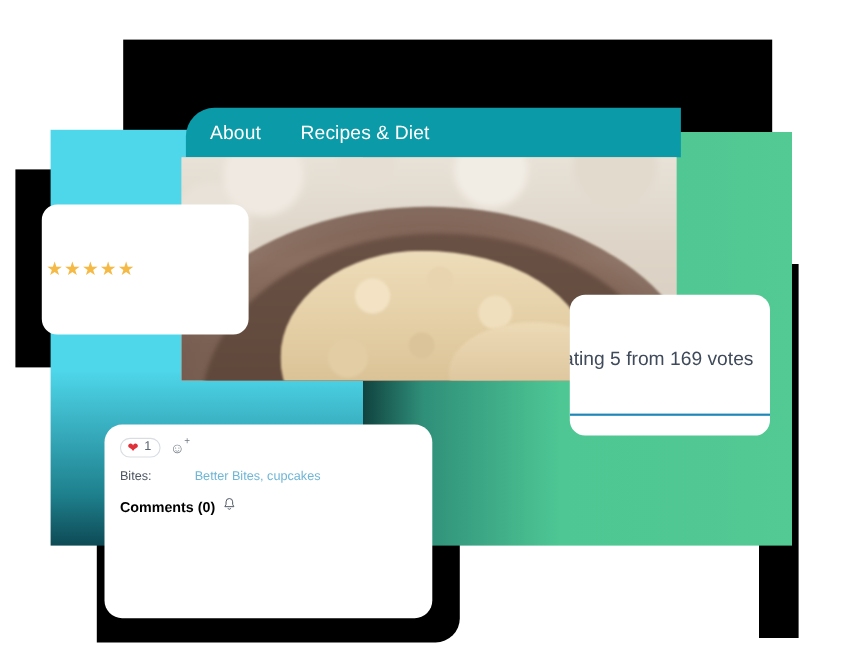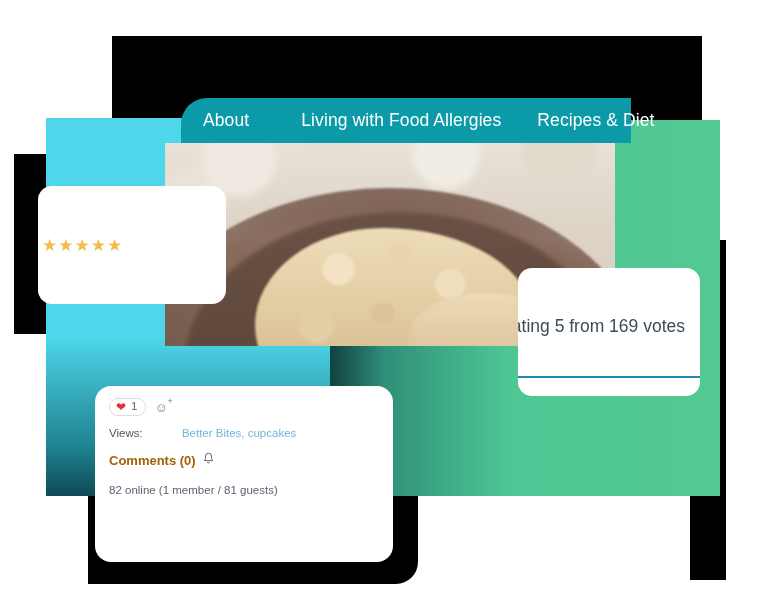--- a/index.html
+++ b/index.html
@@ -25,21 +25,21 @@
     background:linear-gradient(180deg,#4ed6ea 0%,#4ed6ea 58%,#1e7f8c 88%,#0d4a55 100%);
   }
   #panel-green{
     position:absolute;left:330px;top:120px;width:390px;height:376px;
     background:linear-gradient(90deg,#10423f 0%,#2f8f79 14%,#4ec794 46%,#53c993 100%);
   }
 
   
   #content-col{position:absolute;left:165px;top:98px;width:450px;height:248px;}
   #navbar{
-    position:absolute;left:16px;top:0;width:450px;height:45px;
+    position:absolute;left:4px;top:0;width:450px;height:45px;
     background:#0b9aa7;border-top-left-radius:26px;
     display:flex;align-items:center;color:#ffffff;
   }
   #navbar .nav-item{
     font-size:17.5px;letter-spacing:.1px;color:#ffffff;white-space:nowrap;
   }
   #nav-about{margin-left:22px;}
   #nav-living{margin-left:52px;}
   #nav-recipes{margin-left:36px;text-align:center;}
 
@@ -142,21 +142,21 @@
   .add-reaction .plus{
     position:absolute;right:-5px;top:-4px;font-size:9px;color:#6f7883;
   }
 
   .meta-line{font-size:11.5px;color:#4d5662;margin-top:11px;}
   .meta-line .lnk{color:#6fb6d6;padding-left:36px;}
   .add-comment{font-size:12.5px;font-weight:bold;color:#232a33;margin-top:12px;}
   .signin{font-size:11.5px;color:#6fb6d6;margin-top:7px;}
   .comments-hdr{
     display:flex;align-items:center;gap:7px;margin-top:13px;
-    font-size:13px;font-weight:bold;color:#a16207;
+    font-size:13px;font-weight:bold;color:#000000;
   }
   .bell{font-size:12px;color:#4d5662;font-weight:normal;}
   .online{font-size:11.5px;color:#5a6472;margin-top:16px;}
 </style>
 </head>
 <body>
 
 <div class="stage">
 
   <div class="shadow-block" id="shadow-top"></div>
@@ -165,21 +165,20 @@
   <div class="shadow-block" id="shadow-card-r"></div>
   <div class="shadow-block" id="shadow-bottom"></div>
 
   <div id="panel-cyan"></div>
   <div id="panel-green"></div>
 
   <div id="content-col">
 
     <nav id="navbar">
       <span class="nav-item" id="nav-about">About</span>
-      <span class="nav-item" id="nav-living">Living with Food Allergies</span>
       <span class="nav-item" id="nav-recipes">Recipes &amp; Diet</span>
     </nav>
 
     <div id="hero-photo">
       <div class="bg-blur"></div>
       <div class="bowl"></div>
       <div class="bowl-inner"></div>
       <div class="sugar"></div>
       <div class="sugar2"></div>
     </div>
@@ -206,35 +205,34 @@
           <span class="heart">❤</span>
           <span class="cnt">1</span>
         </span>
         <span class="add-reaction">
           <span>☺</span>
           <span class="plus">+</span>
         </span>
       </div>
 
       <div class="meta-line">
-        <span>Views:</span>
+        <span>Bites:</span>
         <span class="lnk">Better Bites, cupcakes</span>
       </div>
 
 
 
 
       <div class="comments-hdr">
         <span>Comments (0)</span>
         <span class="bell">
           <svg width="11" height="13" viewBox="0 0 11 13" fill="none" aria-hidden="true">
             <path d="M5.5 1.2a3 3 0 0 0-3 3v2.3L1.4 8.6h8.2L8.5 6.5V4.2a3 3 0 0 0-3-3z" stroke="#4d5662" stroke-width="0.9" fill="none"></path>
             <path d="M4.3 10.1a1.25 1.25 0 0 0 2.4 0" stroke="#4d5662" stroke-width="0.9" fill="none"></path>
           </svg>
         </span>
       </div>
 
-      <div class="online">82 online (1 member / 81 guests)</div>
 
     </div>
   </div>
 
 </div>
 
 </body></html>

